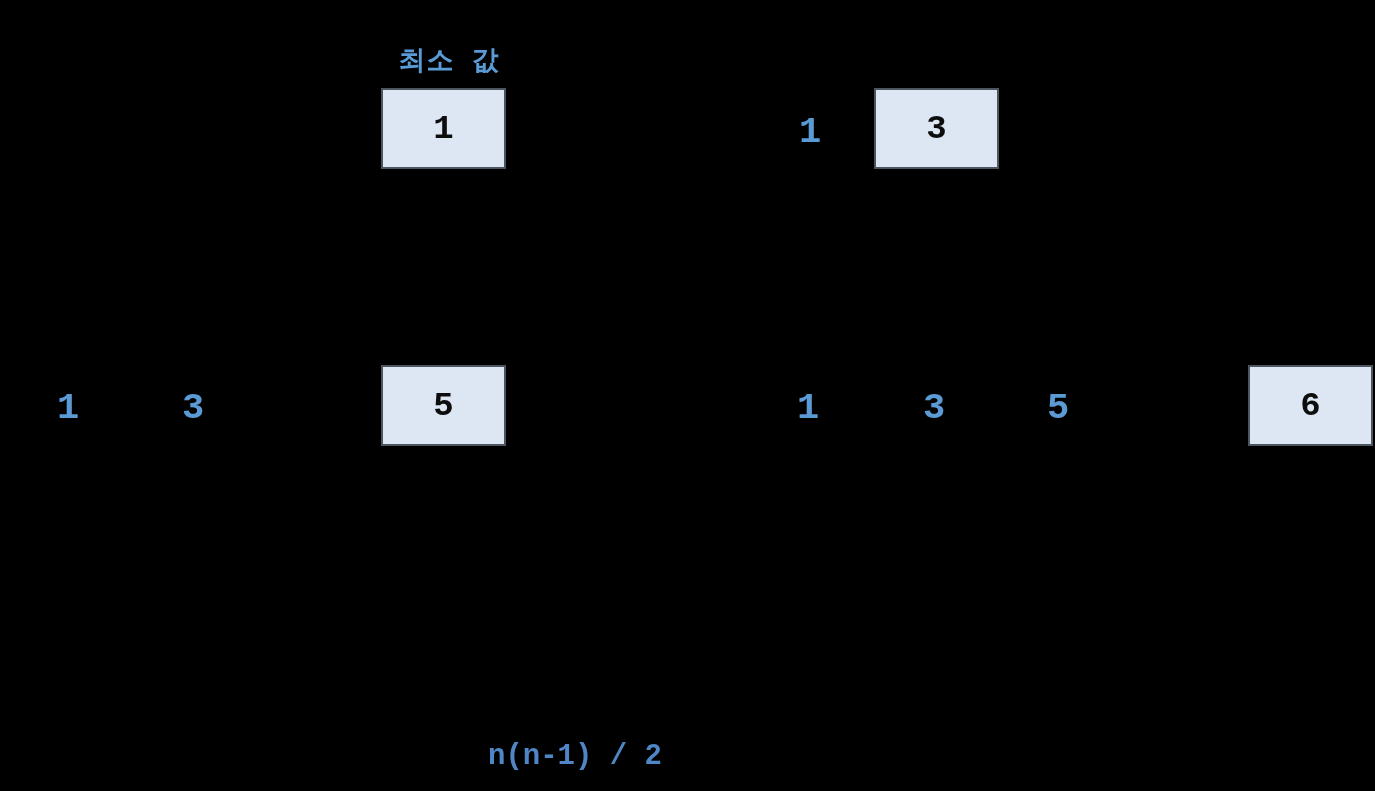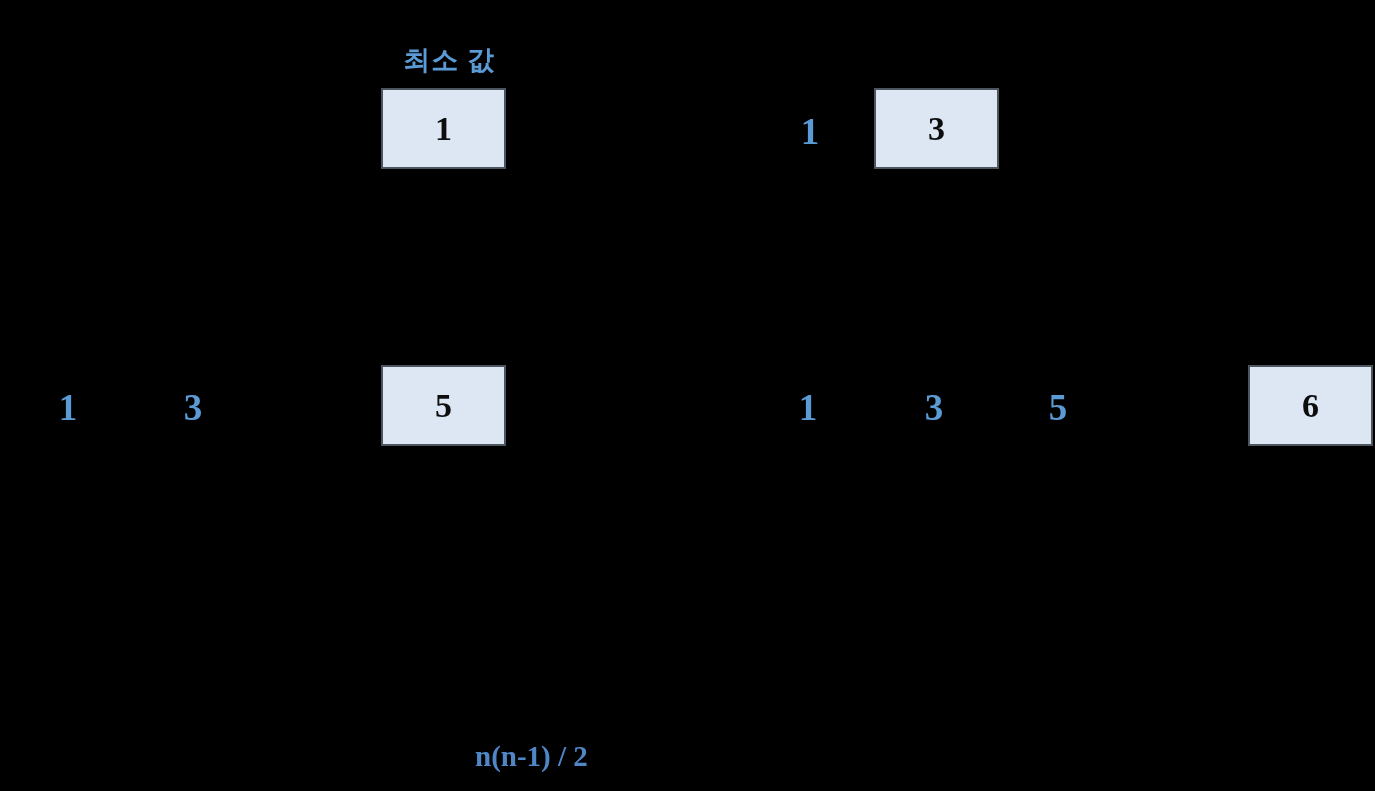--- a/index.html
+++ b/index.html
@@ -6,21 +6,21 @@
     margin: 0;
     padding: 0;
     background: #000000;
   }
   .canvas {
     position: relative;
     width: 1375px;
     height: 791px;
     background: #000000;
     overflow: hidden;
-    font-family: Liberation Serif, serif;
+    font-family: Liberation Mono, monospace;
   }
   .min-label {
     position: absolute;
     left: 349px;
     top: 42px;
     width: 200px;
     text-align: center;
     font-size: 27px;
     font-weight: 700;
     letter-spacing: 1px;
@@ -56,21 +56,21 @@
   .d-ml-1 { left: 43px;  top: 388px; }
   .d-ml-3 { left: 168px; top: 388px; }
   .d-mr-1 { left: 783px; top: 388px; }
   .d-mr-3 { left: 909px; top: 388px; }
   .d-mr-5 { left: 1033px; top: 388px; }
   .formula {
     position: absolute;
     left: 475px;
     top: 740px;
     width: 200px;
-    text-align: left;
+    text-align: center;
     font-size: 29px;
     font-weight: 700;
     color: #4e86c6;
   }
 </style>
 </head>
 <body>
 
 <div class="canvas">
 

